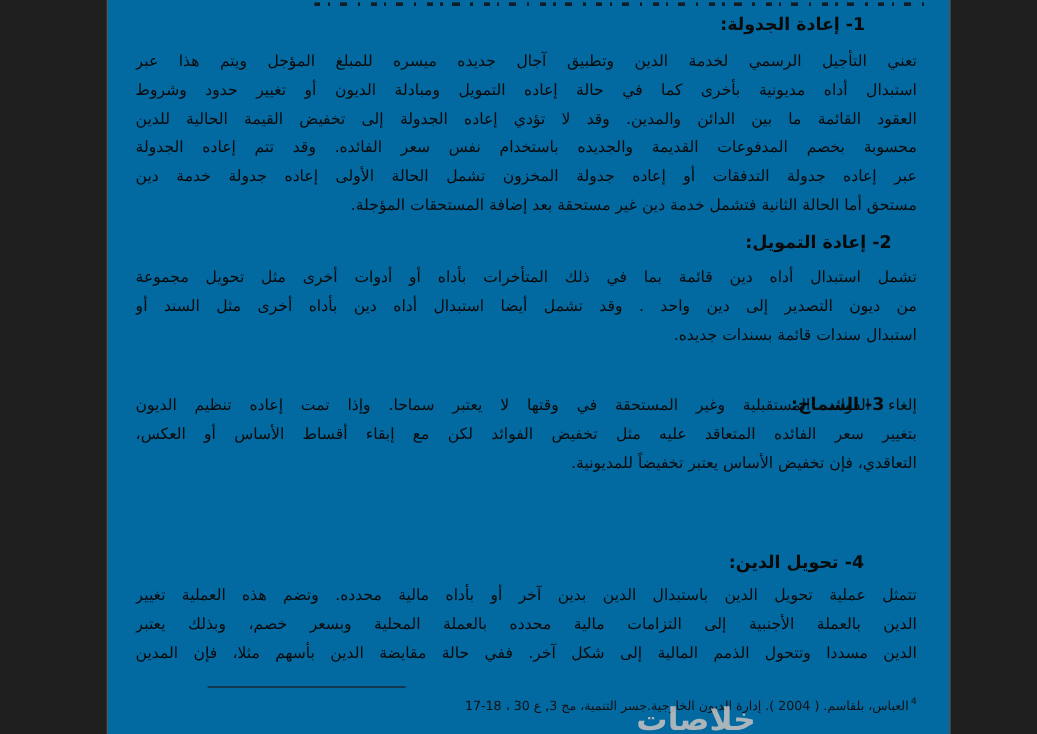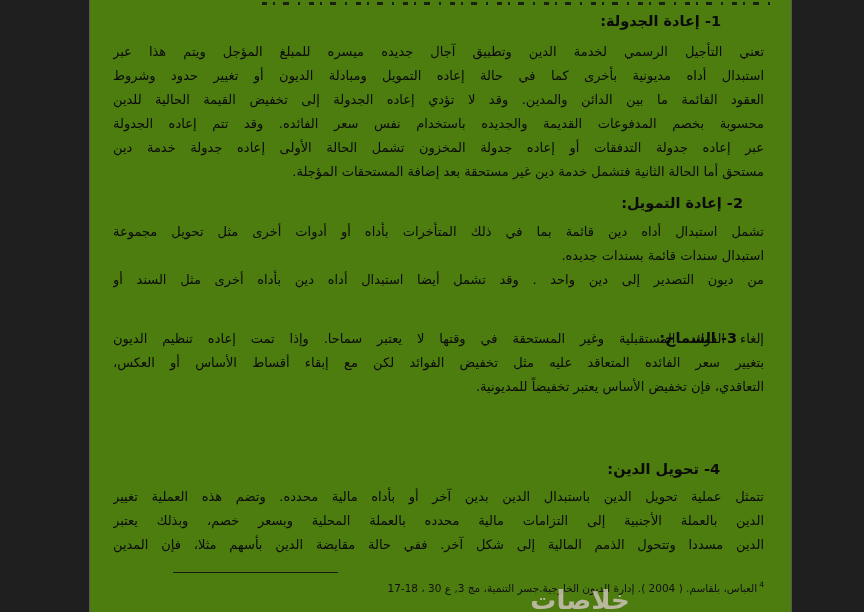--- a/index.html
+++ b/index.html
@@ -12,21 +12,21 @@
   .stage {
     position: relative;
     width: 864px; height: 612px;
     background: #1f1f1f;
     overflow: hidden;
   }
   .paper {
     position: absolute;
     left: 89px; top: 0;
     width: 703px; height: 612px;
-    background: #4d7c0f;
+    background: #0369a1;
     border-left: 1px solid #565656;
     border-right: 1px solid #565656;
     box-sizing: border-box;
     overflow: hidden;
     direction: rtl;
     color: #0a0a0a;
   }
   
   .clipped-top {
     position: absolute;
@@ -115,22 +115,22 @@
           <div class="line">محسوبة بخصم المدفوعات القديمة والجديده باستخدام نفس سعر الفائده. وقد تتم إعاده الجدولة</div>
           <div class="line">عبر إعاده جدولة التدفقات أو إعاده جدولة المخزون تشمل الحالة الأولى إعاده جدولة خدمة دين</div>
           <div class="line last">مستحق أما الحالة الثانية فتشمل خدمة دين غير مستحقة بعد إضافة المستحقات المؤجلة.</div>
         </div>
     </section>
 
     <section class="sec sec2">
       <h2 class="sec-heading">2- إعادة التمويل:</h2>
       <div class="lines">
           <div class="line">تشمل استبدال أداه دين قائمة بما في ذلك المتأخرات بأداه أو أدوات أخرى مثل تحويل مجموعة</div>
+          <div class="line">من ديون التصدير إلى دين واحد . وقد تشمل أيضا استبدال أداه دين بأداه أخرى مثل السند أو</div>
           <div class="line last">استبدال سندات قائمة بسندات جديده.</div>
-          <div class="line">من ديون التصدير إلى دين واحد . وقد تشمل أيضا استبدال أداه دين بأداه أخرى مثل السند أو</div>
         </div>
     </section>
 
     <section class="sec sec3">
       <h2 class="sec-heading">3- السماح:</h2>
       <div class="lines">
           <div class="line">إلغاء الفوائد المستقبلية وغير المستحقة في وقتها لا يعتبر سماحا. وإذا تمت إعاده تنظيم الديون</div>
           <div class="line">بتغيير سعر الفائده المتعاقد عليه مثل تخفيض الفوائد لكن مع إبقاء أقساط الأساس أو العكس،</div>
           <div class="line last">التعاقدي، فإن تخفيض الأساس يعتبر تخفيضاً للمديونية.</div>
         </div>

